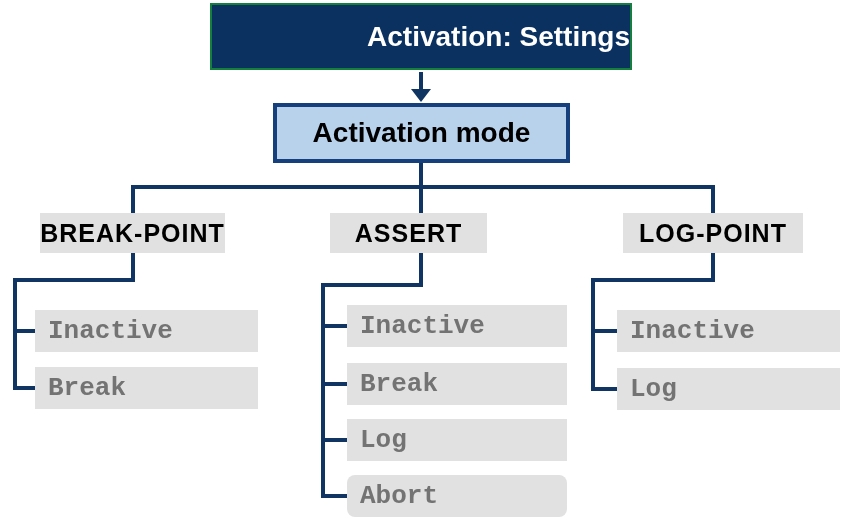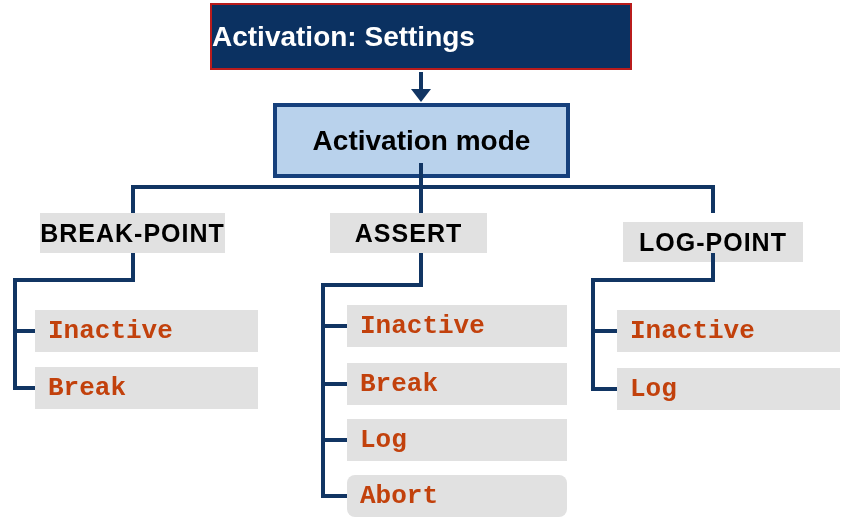--- a/index.html
+++ b/index.html
@@ -13,39 +13,39 @@
   }
   .line {
     position: absolute;
     background: var(--line, #113563);
   }
   .title-box {
     position: absolute;
     left: 210px; top: 3px;
     width: 422px; height: 67px;
     background: var(--navy-fill, #0b3161);
-    border: 2px solid #b91c1c;
+    border: 2px solid #15803d;
     box-sizing: border-box;
     color: var(--title-text, #ffffff);
     font-size: 28px; font-weight: bold;
-    display: flex; align-items: center; justify-content: flex-start;
+    display: flex; align-items: center; justify-content: flex-end;
   }
   .arrow-stem { left: 419px; top: 72px; width: 4px; height: 18px; }
   .arrow-head {
     position: absolute;
     left: 411px; top: 89px;
     width: 0; height: 0;
     border-left: 10px solid transparent;
     border-right: 10px solid transparent;
     border-top: 13px solid var(--line, #113563);
   }
   .mode-box {
     position: absolute;
     left: 273px; top: 103px;
-    width: 297px; height: 75px;
+    width: 297px; height: 60px;
     background: var(--lightblue-fill, #b9d2ec);
     border: 4px solid var(--lightblue-border, #16407c);
     box-sizing: border-box;
     color: #000000;
     font-size: 28px; font-weight: bold;
     display: flex; align-items: center; justify-content: center;
   }
   .cat-box {
     position: absolute;
     top: 213px; height: 40px;
@@ -53,35 +53,35 @@
     font-family: Liberation Sans, sans-serif;
     font-size: 25px; font-weight: bold; color: #000;
     display: flex; align-items: center; justify-content: center;
     letter-spacing: 1px;
   }
   .item-box {
     position: absolute;
     height: 42px;
     background: var(--gray-fill, #e1e1e1);
     font-family: "Liberation Mono", "DejaVu Sans Mono", monospace;
-    font-size: 26px; font-weight: bold; color: #c2410c;
+    font-size: 26px; font-weight: bold; color: #737373;
     display: flex; align-items: center;
     padding-left: 13px;
     box-sizing: border-box;
   }
   
   .v-mode   { left: 419px; top: 163px; width: 4px; height: 22px; }
   .h-dist   { left: 131px; top: 185px; width: 584px; height: 4px; }
   .v-bp-top { left: 131px; top: 185px; width: 4px; height: 28px; }
   .v-as-top { left: 419px; top: 185px; width: 4px; height: 28px; }
   .v-lp-top { left: 711px; top: 185px; width: 4px; height: 28px; }
   
   .cat-bp { left: 40px;  width: 185px; }
   .cat-as { left: 330px; width: 157px; }
-  .cat-lp { left: 623px; width: 180px; margin-top: 9px; }
+  .cat-lp { left: 623px; width: 180px; }
   
   .v-bp-bot  { left: 131px; top: 253px; width: 4px; height: 29px; }
   .h-bp      { left: 13px;  top: 278px; width: 122px; height: 4px; }
   .rail-bp   { left: 13px;  top: 278px; width: 4px; height: 112px; }
   .tick-bp-0 { left: 13px;  top: 329px; width: 22px; height: 4px; }
   .tick-bp-1 { left: 13px;  top: 386px; width: 22px; height: 4px; }
   .item-bp   { left: 35px; width: 223px; }
   .item-bp-0 { top: 310px; }
   .item-bp-1 { top: 367px; }
   

